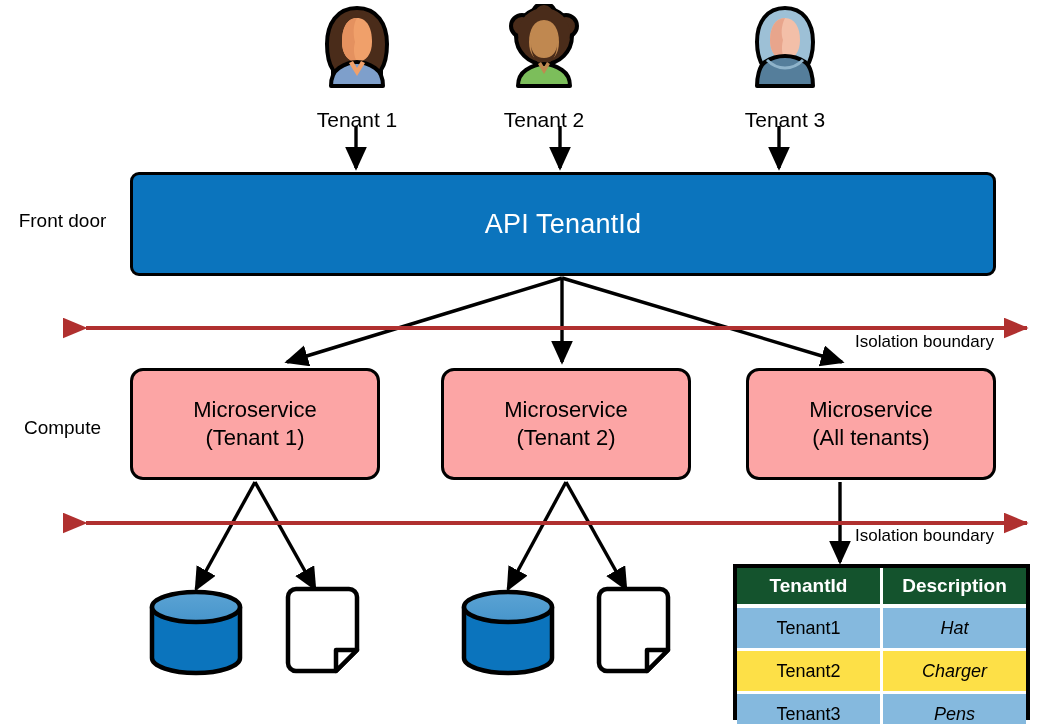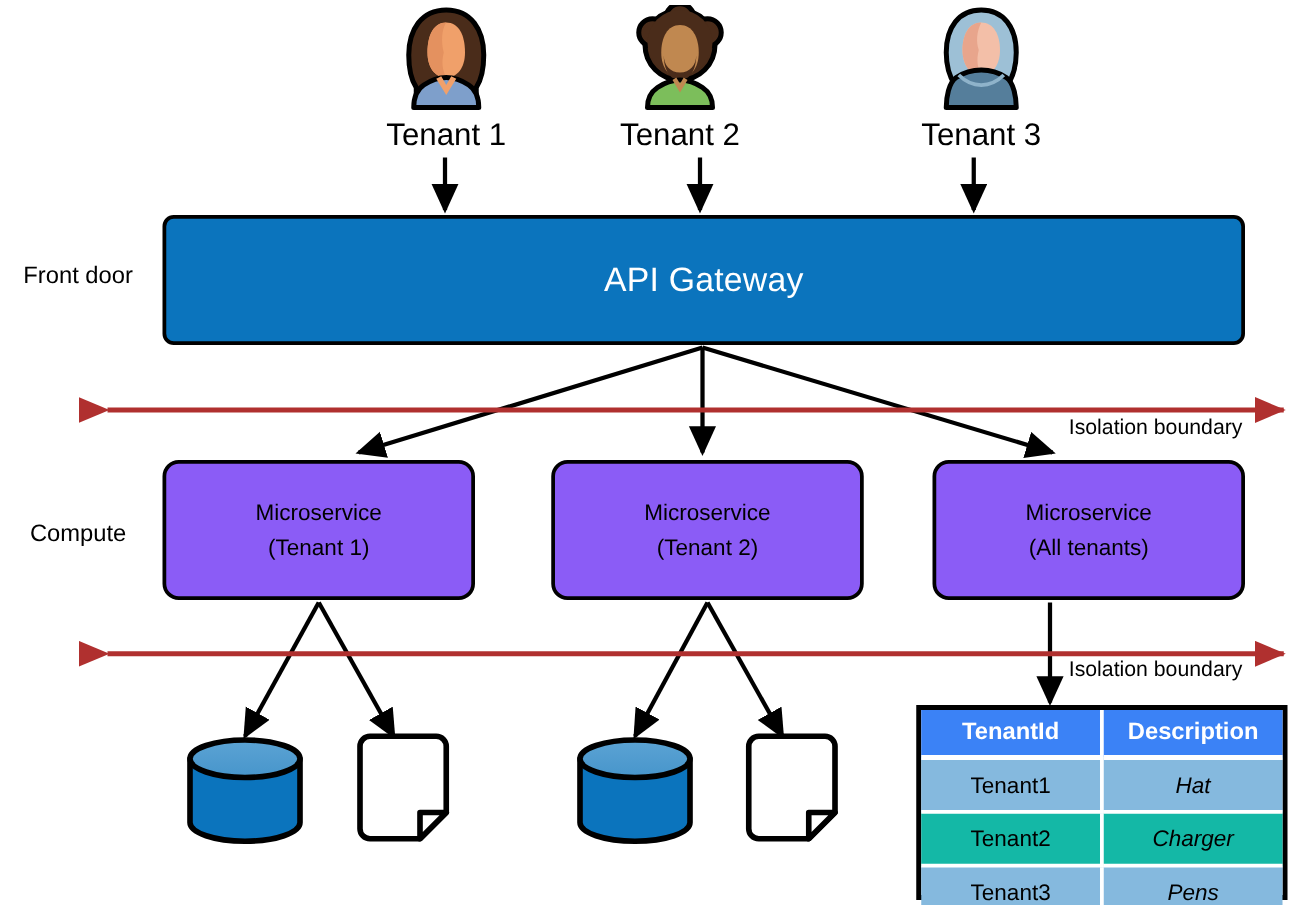--- a/index.html
+++ b/index.html
@@ -58,24 +58,24 @@
     background: #0B74BD;
     border-radius: 9px;
     color: #ffffff;
     font-size: 27px;
     letter-spacing: .2px;
   }
   .microservice {
     top: 368px;
     width: 250px;
     height: 112px;
-    background: #8b5cf6;
+    background: #fca5a5;
     border-radius: 13px;
     color: #000000;
-    font-size: 18px;
+    font-size: 22px;
     line-height: 28px;
   }
   #microservice-1 { left: 130px; }
   #microservice-2 { left: 441px; }
   #microservice-3 { left: 746px; }
 
   
   .boundary-label {
     position: absolute;
     color: #000000;
@@ -98,22 +98,22 @@
   #tenant-2 { left: 484px; }
   #tenant-3 { left: 725px; }
   .tenant-avatar {
     display: block;
     margin: 0 auto;
     width: 84px;
     height: 88px;
   }
   .tenant-name {
     display: block;
-    margin-top: 2px;
-    font-size: 25px;
+    margin-top: 16px;
+    font-size: 21px;
     color: #000000;
   }
 
   
   #tenant-table {
     position: absolute;
     left: 733px;
     top: 564px;
     width: 297px;
     height: 156px;
@@ -121,41 +121,41 @@
     border: 4px solid #000000;
     background: #ffffff;
   }
   #tenant-table table {
     width: 100%;
     height: 100%;
     border-collapse: collapse;
     table-layout: fixed;
   }
   #tenant-table th {
-    background: #3b82f6;
+    background: #14532d;
     color: #ffffff;
     font-size: 19px;
     font-weight: bold;
     height: 34px;
     border-right: 3px solid #ffffff;
     border-bottom: 4px solid #ffffff;
   }
   #tenant-table th:last-child { border-right: none; }
   #tenant-table td {
     font-size: 18px;
     color: #000000;
     text-align: center;
     height: 38px;
     border-right: 3px solid #ffffff;
     border-bottom: 3px solid #ffffff;
   }
   #tenant-table td:last-child { border-right: none; font-style: italic; }
   #tenant-table tr:last-child td { border-bottom: none; }
   #tenant-table tbody tr.row-odd  td { background: #85B9DE; }
-  #tenant-table tbody tr.row-even td { background: #14b8a6; }
+  #tenant-table tbody tr.row-even td { background: #fde047; }
 </style>
 </head>
 <body>
 
 <div id="diagram">
 
   <svg class="svg-layer" viewBox="0 0 1037 724" xmlns="http://www.w3.org/2000/svg">
     <defs>
       <marker id="arrow-black" markerWidth="9" markerHeight="9" refX="6.2" refY="3.2" orient="auto" markerUnits="strokeWidth">
         <path d="M0,0 L7,3.2 L0,6.4 z" fill="#000000"></path>
@@ -258,21 +258,21 @@
     <svg class="tenant-avatar" viewBox="0 0 84 88" xmlns="http://www.w3.org/2000/svg">
       <path d="M42,4 C60,4 70,18 70,38 C70,50 67,58 63,64 L21,64 C17,58 14,50 14,38 C14,18 24,4 42,4 Z" fill="#9DC0D6" stroke="#000000" stroke-width="4" stroke-linejoin="round"></path>
       <path d="M42,14 C52,14 57,24 57,36 C57,48 51,56 42,56 C33,56 27,48 27,36 C27,24 32,14 42,14 Z" fill="#F3BFA8"></path>
       <path d="M42,14 C38,22 38,30 40,36 C38,44 39,50 42,56 C33,56 27,48 27,36 C27,24 32,14 42,14 Z" fill="#E8A58C"></path>
       <path d="M22,58 C28,54 36,52 42,52 C48,52 56,54 62,58 C68,62 70,74 70,82 L14,82 C14,74 16,62 22,58 Z" fill="#557E9B" stroke="#000000" stroke-width="4" stroke-linejoin="round"></path>
       <path d="M24,56 C30,62 36,64 42,64 C48,64 54,62 60,56" fill="none" stroke="#8FB3CA" stroke-width="3"></path>
     </svg>
     <span class="tenant-name">Tenant 3</span>
   </div>
 
-  <div class="node" id="api-gateway">API Gateway</div>
+  <div class="node" id="api-gateway">API TenantId</div>
 
   <div class="node microservice" id="microservice-1">
     <div>
       <span>Microservice</span><br>
       <span>(Tenant 1)</span>
     </div>
   </div>
 
   <div class="node microservice" id="microservice-2">
     <div>

